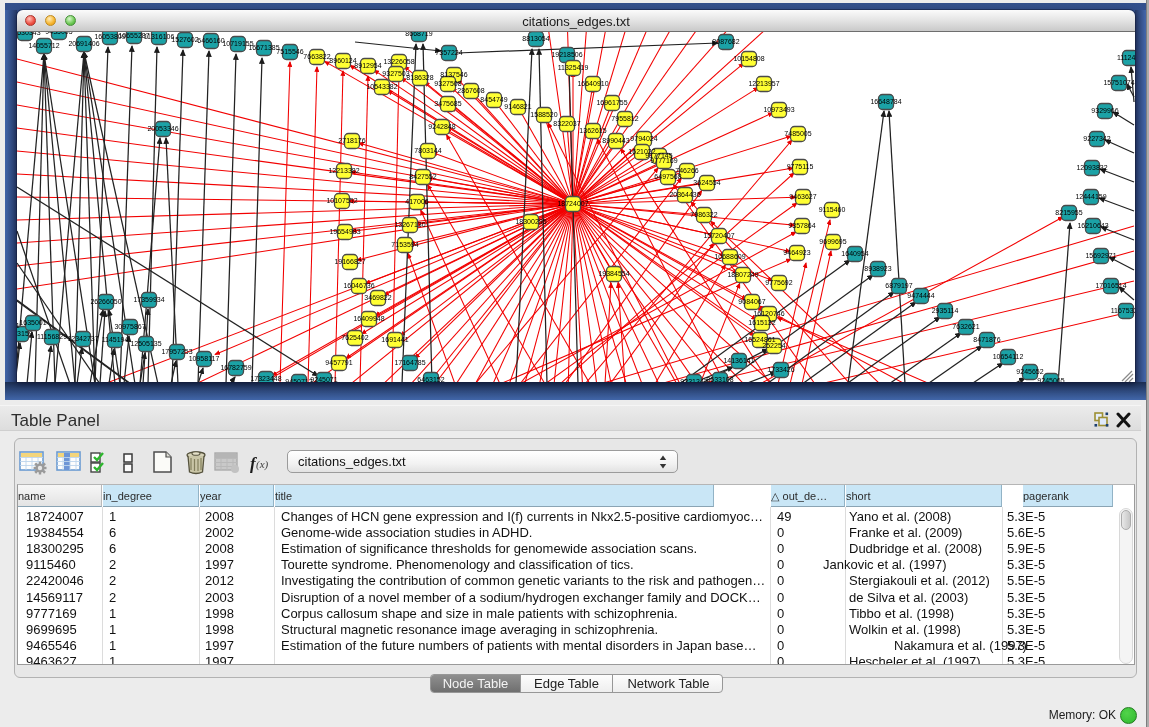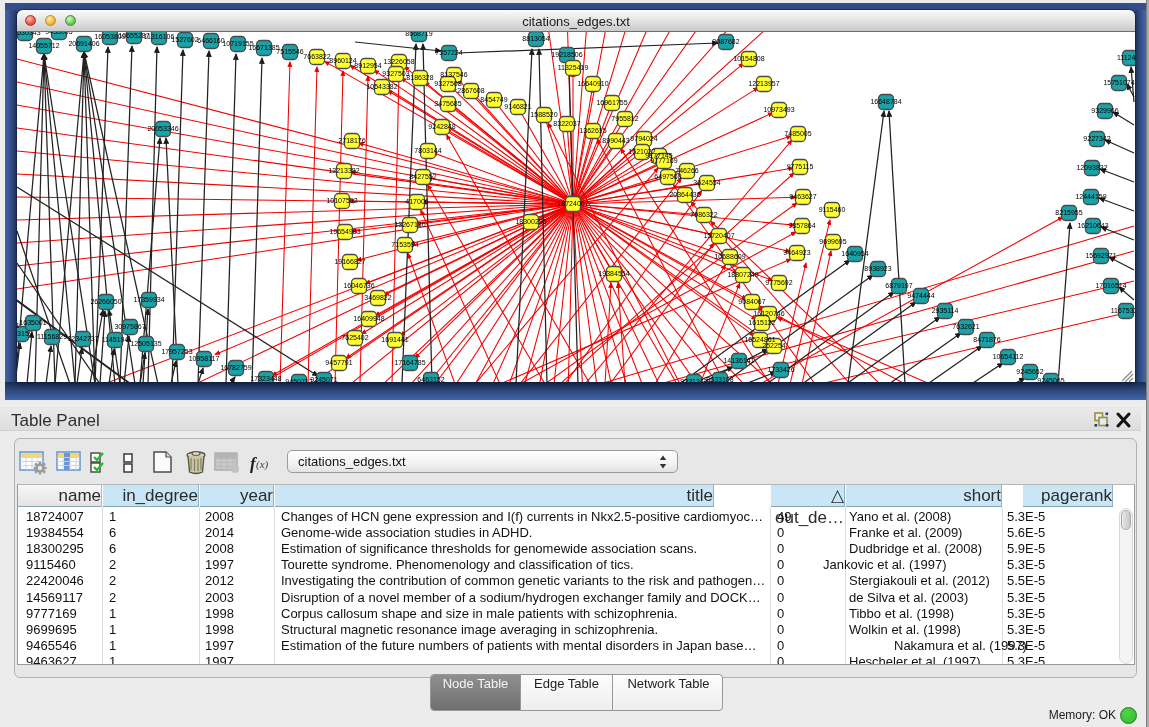--- a/index.html
+++ b/index.html
@@ -11,25 +11,25 @@
 #title{position:absolute;top:4px;width:100%;text-align:center;font-size:13px;color:#1c1c1c;}
 #canvas{position:absolute;left:0;top:22px;width:1118px;height:350px;background:#fff;overflow:hidden;}
 .r{stroke:#f20000;stroke-width:1.05;}
 .b{stroke:#222222;stroke-width:1.25;}
 .nl{font-family:"Liberation Sans",sans-serif;font-size:7px;fill:#000;text-anchor:middle;}
 #tpbar{position:absolute;left:0;top:405px;width:1141px;height:26px;background:linear-gradient(180deg,#ebebeb,#dddddd);border-top:1px solid #f5f5f5;border-bottom:1px solid #cfcfcf;}
 #tpbar .lbl{position:absolute;left:11px;top:5px;font-size:17px;color:#2e2e2e;}
 #panel{position:absolute;left:14px;top:438px;width:1123px;height:240px;background:#e7e7e7;border:1px solid #b2b2b2;border-radius:6px;}
 #combo{position:absolute;left:287px;top:450px;width:391px;height:23px;background:linear-gradient(180deg,#ffffff,#f2f2f2 60%,#e2e2e2);border:1px solid #9b9b9b;border-radius:5px;font-size:13px;color:#111;line-height:21px;padding-left:10px;}
 #table{position:absolute;left:17px;top:484px;width:1118px;height:181px;background:#fff;border:1px solid #9a9a9a;border-top:1px solid #b5b5b5;overflow:hidden;}
-.hc{position:absolute;top:0;height:22px;background:#c9e6f6;border-right:1px solid #92b3c6;font-size:17px;color:#2b2b2b;text-align:right;line-height:22px;border-bottom:1px solid #8aa4b4;}
+.hc{position:absolute;top:0;height:22px;background:#c9e6f6;border-right:1px solid #92b3c6;font-size:11px;color:#2b2b2b;text-align:left;line-height:22px;border-bottom:1px solid #8aa4b4;}
 .trow{position:absolute;left:0;width:1118px;height:17px;font-size:13px;color:#111;}
 .trow span{position:absolute;top:0;white-space:nowrap;}
 .vline{position:absolute;top:22px;bottom:0;width:1px;background:#dcdcdc;}
-#tabs{position:absolute;left:430px;top:674px;width:293px;height:37px;border:1px solid #979797;border-radius:4px;background:linear-gradient(180deg,#fdfdfd,#eeeeee);font-size:13px;}
+#tabs{position:absolute;left:430px;top:674px;width:293px;height:19px;border:1px solid #979797;border-radius:4px;background:linear-gradient(180deg,#fdfdfd,#eeeeee);font-size:13px;}
 #tabs .seg{position:absolute;top:0;height:100%;text-align:center;line-height:18px;color:#222;}
 #tabs .sel{background:linear-gradient(180deg,#8f8f8f,#6f6f6f);color:#f4f4f4;border-radius:3px 0 0 3px;}
 #status{position:absolute;right:33px;top:708px;font-size:12px;color:#1c1c1c;}
 #memdot{position:absolute;right:12px;top:707px;width:17px;height:17px;border-radius:50%;background:radial-gradient(circle at 40% 35%,#52d44a,#2eb82e);border:1.5px solid #227a1f;}
 #rstrip{position:absolute;right:0;top:0;width:3px;height:727px;background:#ababab;border-left:1px solid #7d7d7d;}
 </style></head>
 <body>
 <div id="frame">
     <div class="btmgrad"></div>
     <div style="position:absolute;left:0;top:7px;width:12px;height:372px;background:linear-gradient(90deg,#4064a8,#273b69);"></div>
@@ -639,21 +639,21 @@
       <span style="left:91px">1</span>
       <span style="left:187px">2008</span>
 <span style="left:263px">Changes of HCN gene expression and I(f) currents in Nkx2.5‑positive cardiomyoc…</span>
       <span style="left:759px">49</span>
       <span style="left:831px">Yano et al. (2008)</span>
 <span style="left:989px">5.3E-5</span>
     </div>
     <div class="trow" style="top:39.7px">
 <span style="left:8px">19384554</span>
       <span style="left:91px">6</span>
-      <span style="left:187px">2014</span>
+      <span style="left:187px">2002</span>
 <span style="left:263px">Genome‑wide association studies in ADHD.</span>
       <span style="left:759px">0</span>
       <span style="left:831px">Franke et al. (2009)</span>
 <span style="left:989px">5.6E-5</span>
     </div>
     <div class="trow" style="top:55.9px">
 <span style="left:8px">18300295</span>
       <span style="left:91px">6</span>
       <span style="left:187px">2008</span>
 <span style="left:263px">Estimation of significance thresholds for genomewide association scans.</span>

